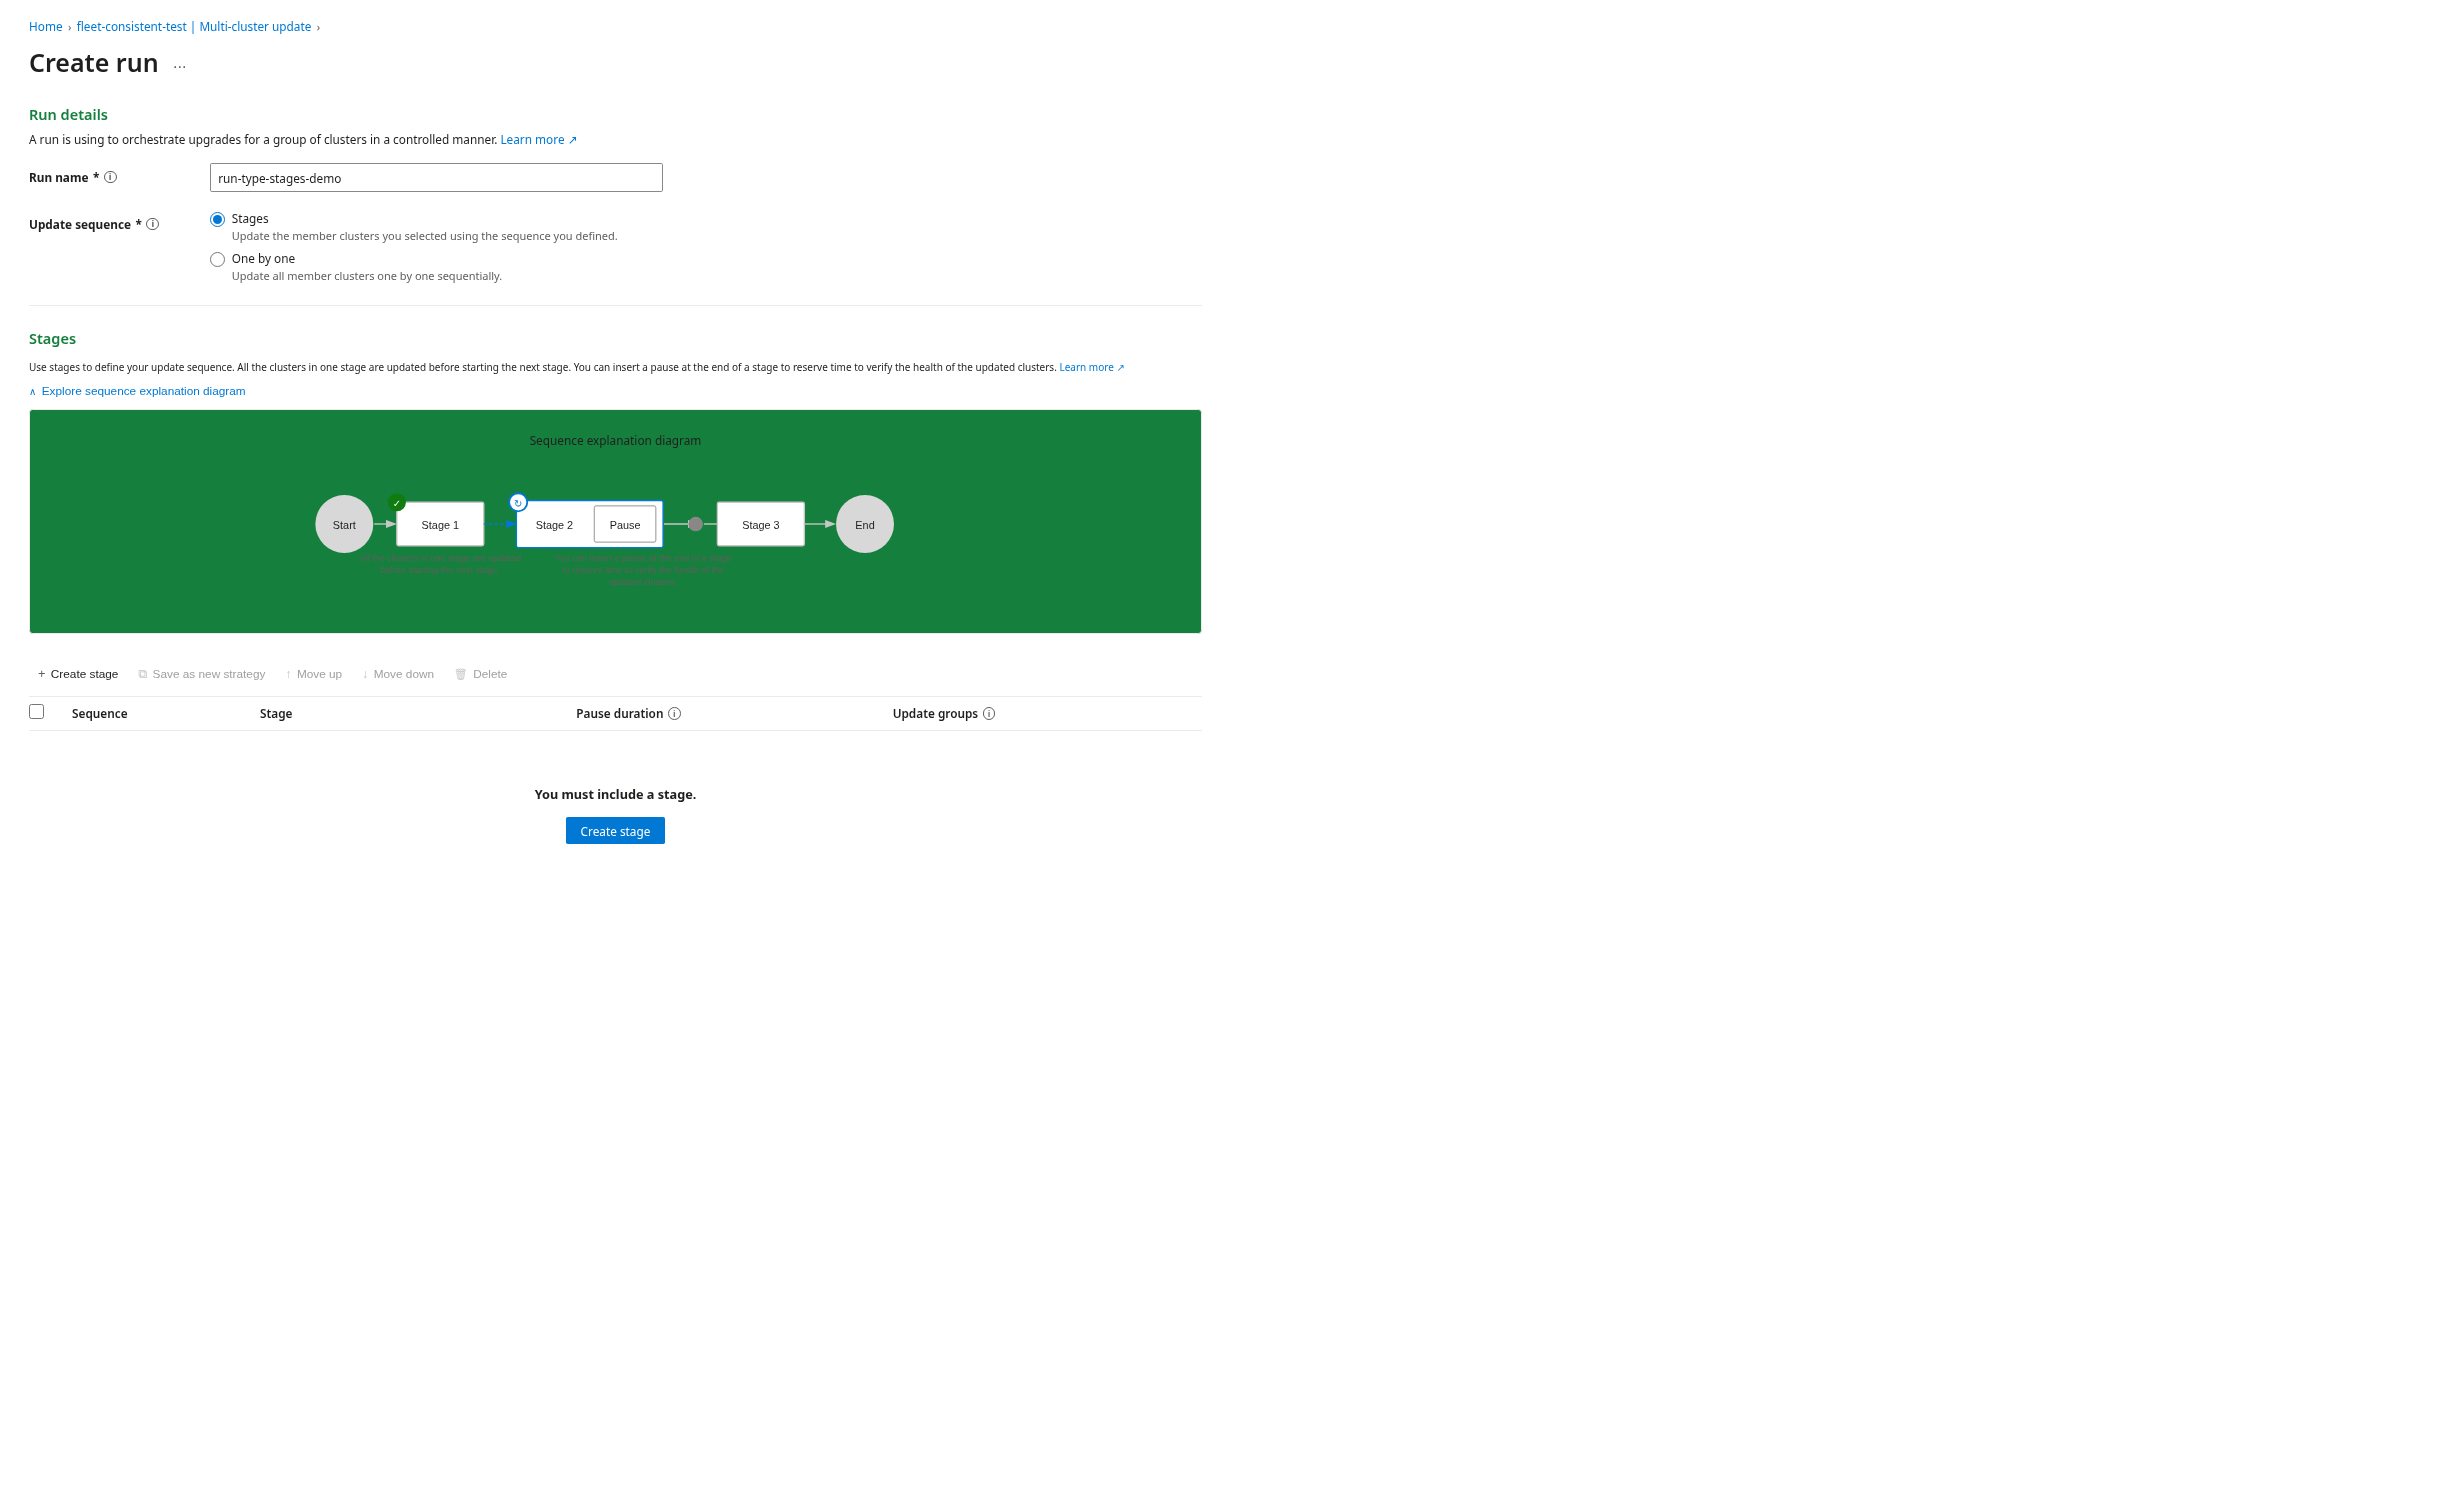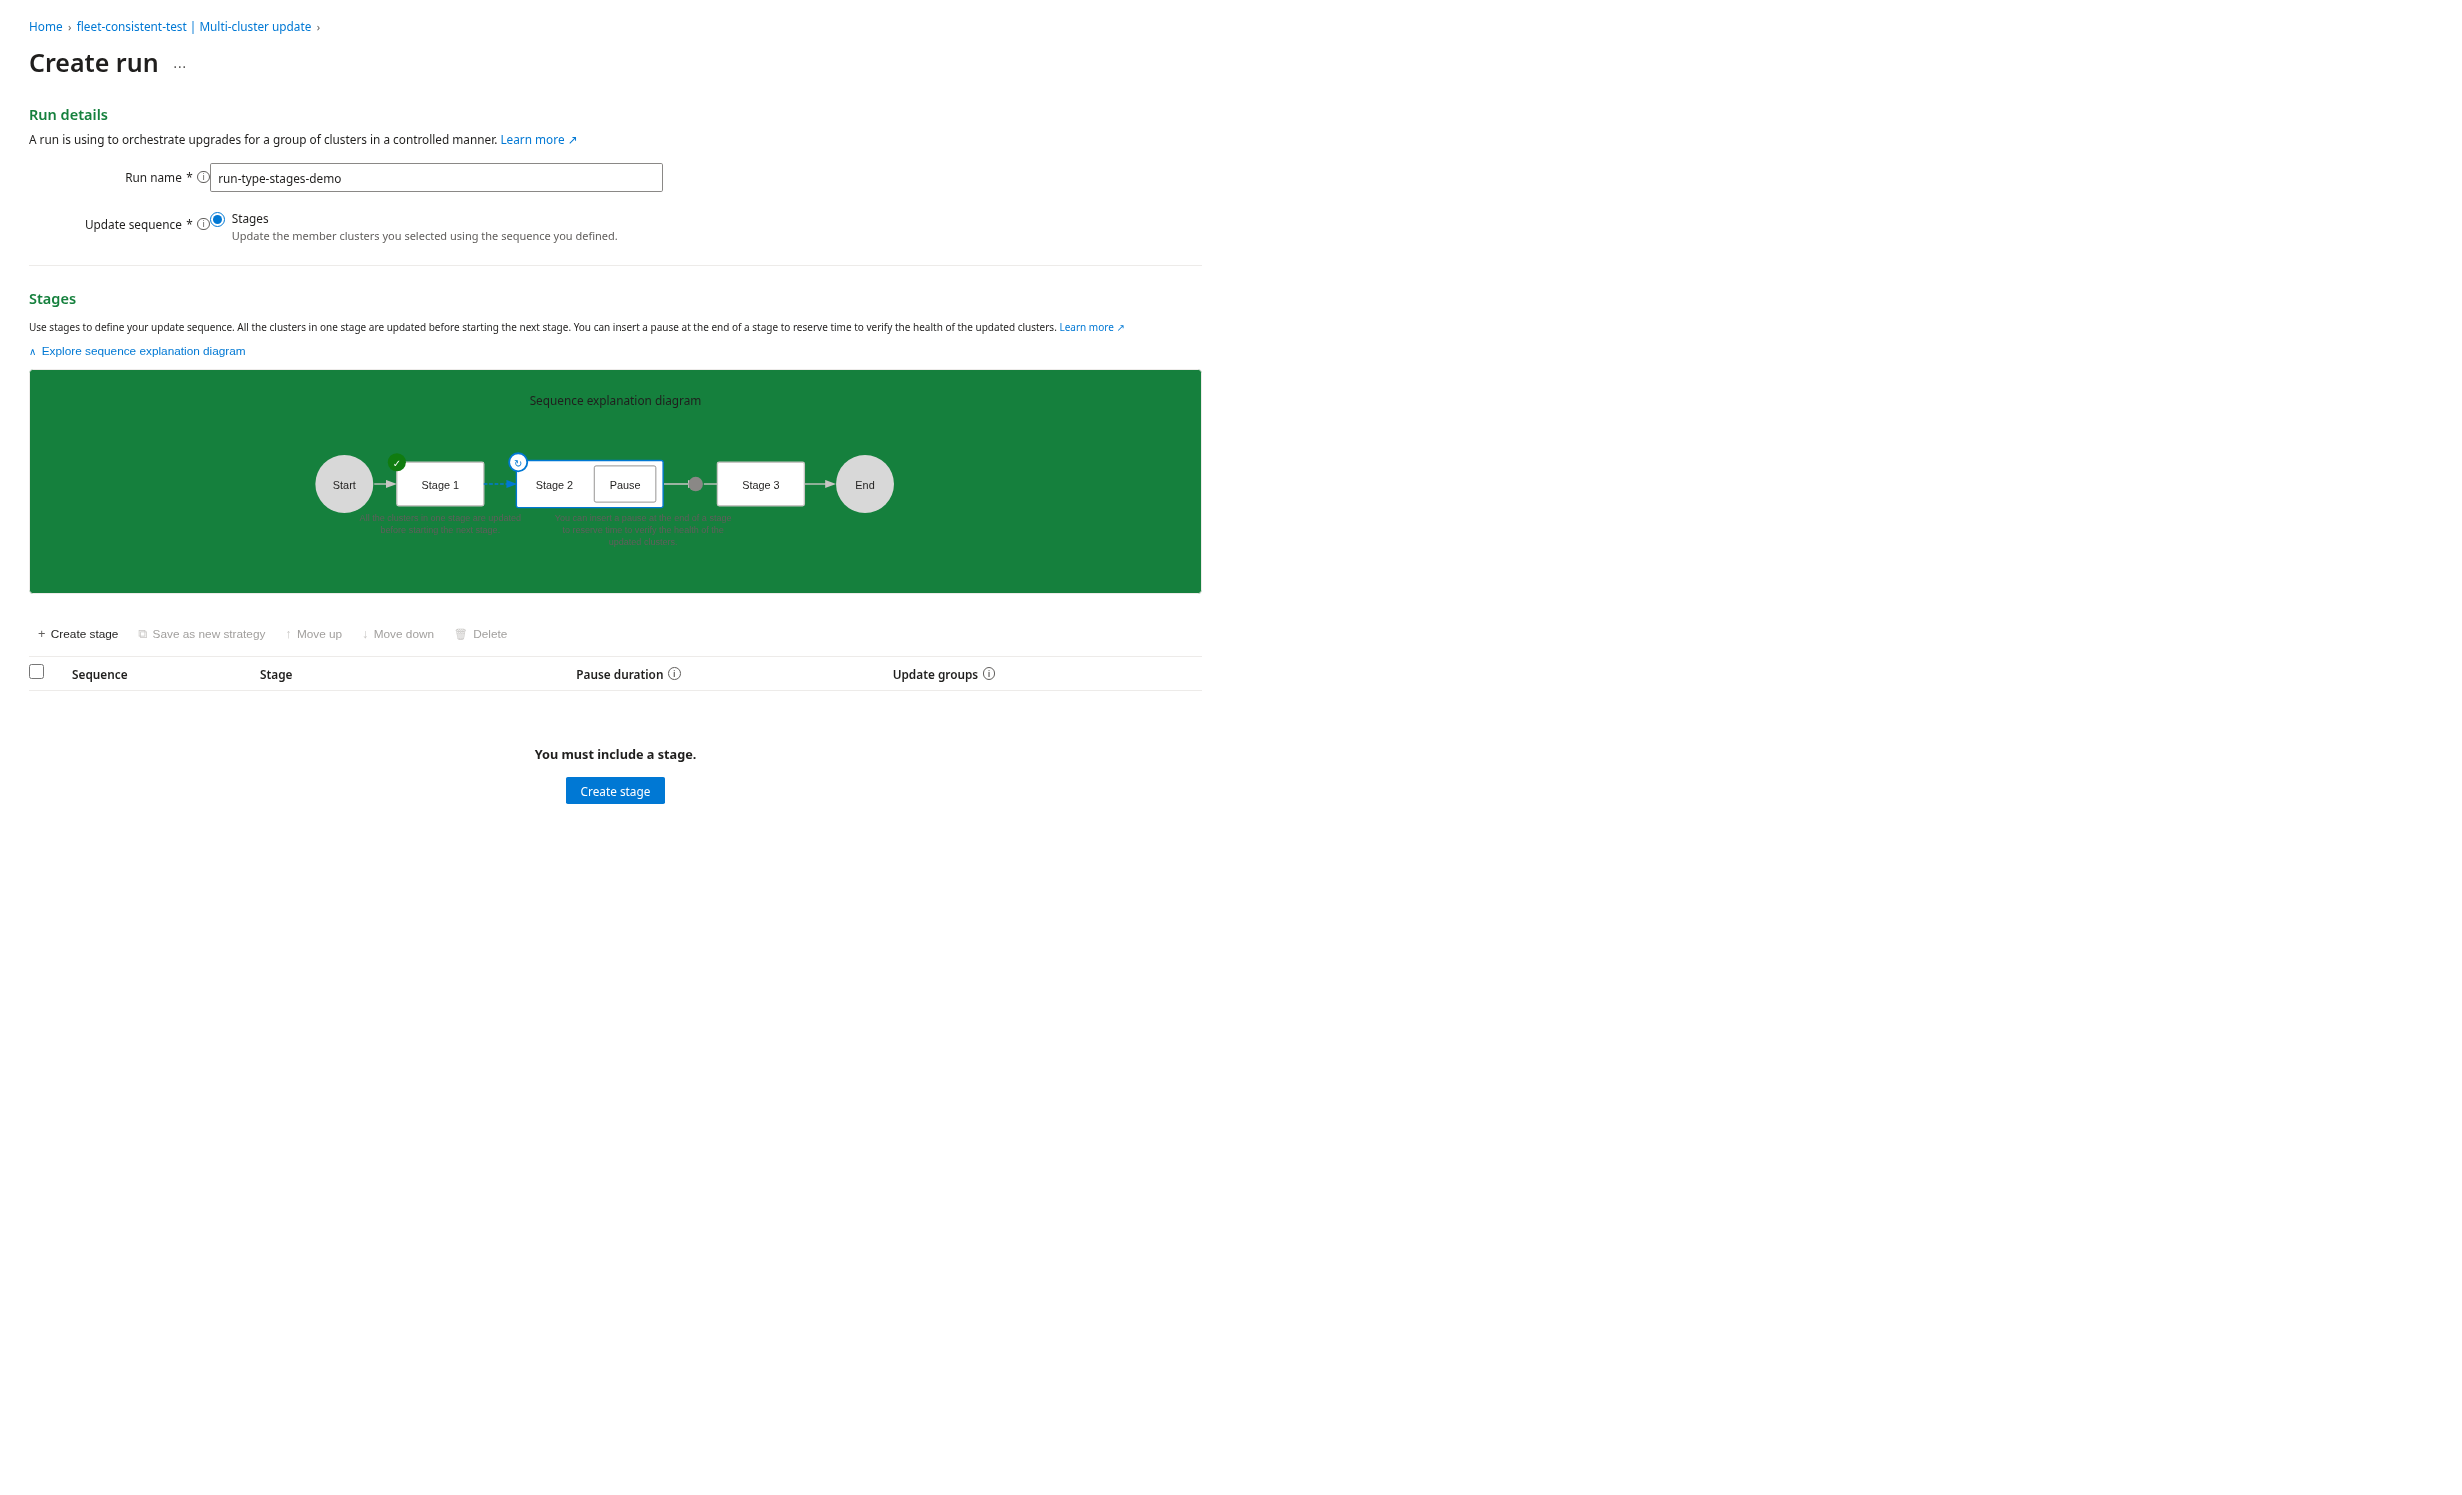--- a/index.html
+++ b/index.html
@@ -66,28 +66,27 @@
     }
 
     
     .form-row {
       display: flex;
       align-items: flex-start;
       margin-bottom: 18px;
     }
     .form-label {
       font-size: 11.8px;
-      font-weight: 400;
+      font-weight: 700;
       color: #201f1e;
       min-width: 181px;
       padding-top: 5.4px;
       display: flex;
       align-items: center;
       gap: 4.5px;
-      justify-content: flex-end;
     }
     .form-label .required { color: #201f1e; }
     .info-icon {
       display: inline-flex;
       align-items: center;
       justify-content: center;
       width: 12.7px;
       height: 12.7px;
       border: 0.9px solid #605e5c;
       border-radius: 50%;
@@ -314,20 +313,27 @@
       <span class="required"> *</span>
       <span class="info-icon" title="Information">i</span>
     </label>
     <div class="form-control">
       <div class="radio-group">
         <label class="radio-option">
           <input type="radio" name="update_sequence" checked="" style="">
           <div class="radio-label-group">
             <span class="radio-label">Stages</span>
             <span class="radio-desc">Update the member clusters you selected using the sequence you defined.</span>
+          </div>
+        </label>
+        <label class="radio-option">
+          <input type="radio" name="update_sequence" style="">
+          <div class="radio-label-group">
+            <span class="radio-label">One by one</span>
+            <span class="radio-desc">Update all member clusters one by one sequentially.</span>
           </div>
         </label>
       </div>
     </div>
   </div>
 </div>
 
 <hr class="divider">
 
 <div class="stages-section">

